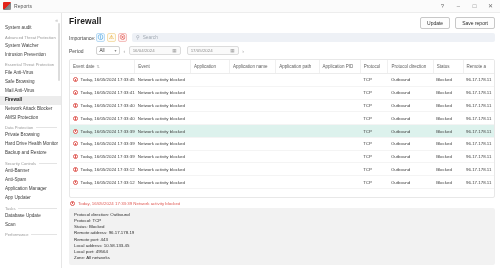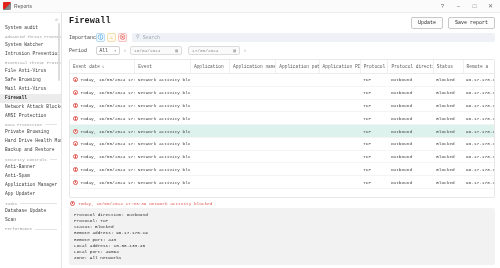--- a/index.html
+++ b/index.html
@@ -23,21 +23,21 @@
     width: 8px; height: 8px; margin-right: 3px;
     position: relative; flex: 0 0 8px;
     background: linear-gradient(135deg,#e2231a 0%, #e2231a 50%, #7a7a7a 50%, #9c9c9c 100%);
     border-radius: 1px;
   }
   .app-title { font-size: 5px; color: #555; letter-spacing: .1px; }
   .win-ctrls { margin-left: auto; display: flex; align-items: center; gap: 9px; padding-right: 3px; }
   .win-btn { font-size: 6px; color: #6b6b6b; line-height: 1; width: 7px; text-align: center; cursor: default; }
 
   
-  .body { flex: 1; display: flex; min-height: 0; font-family: Liberation Mono, monospace; }
+  .body { flex: 1; display: flex; min-height: 0; }
 
   
   .sidebar {
     width: 62px; flex: 0 0 62px;
     background: #ffffff;
     border-right: 1px solid #e6e6e6;
     padding-top: 2px;
     overflow: hidden;
     position: relative;
   }

